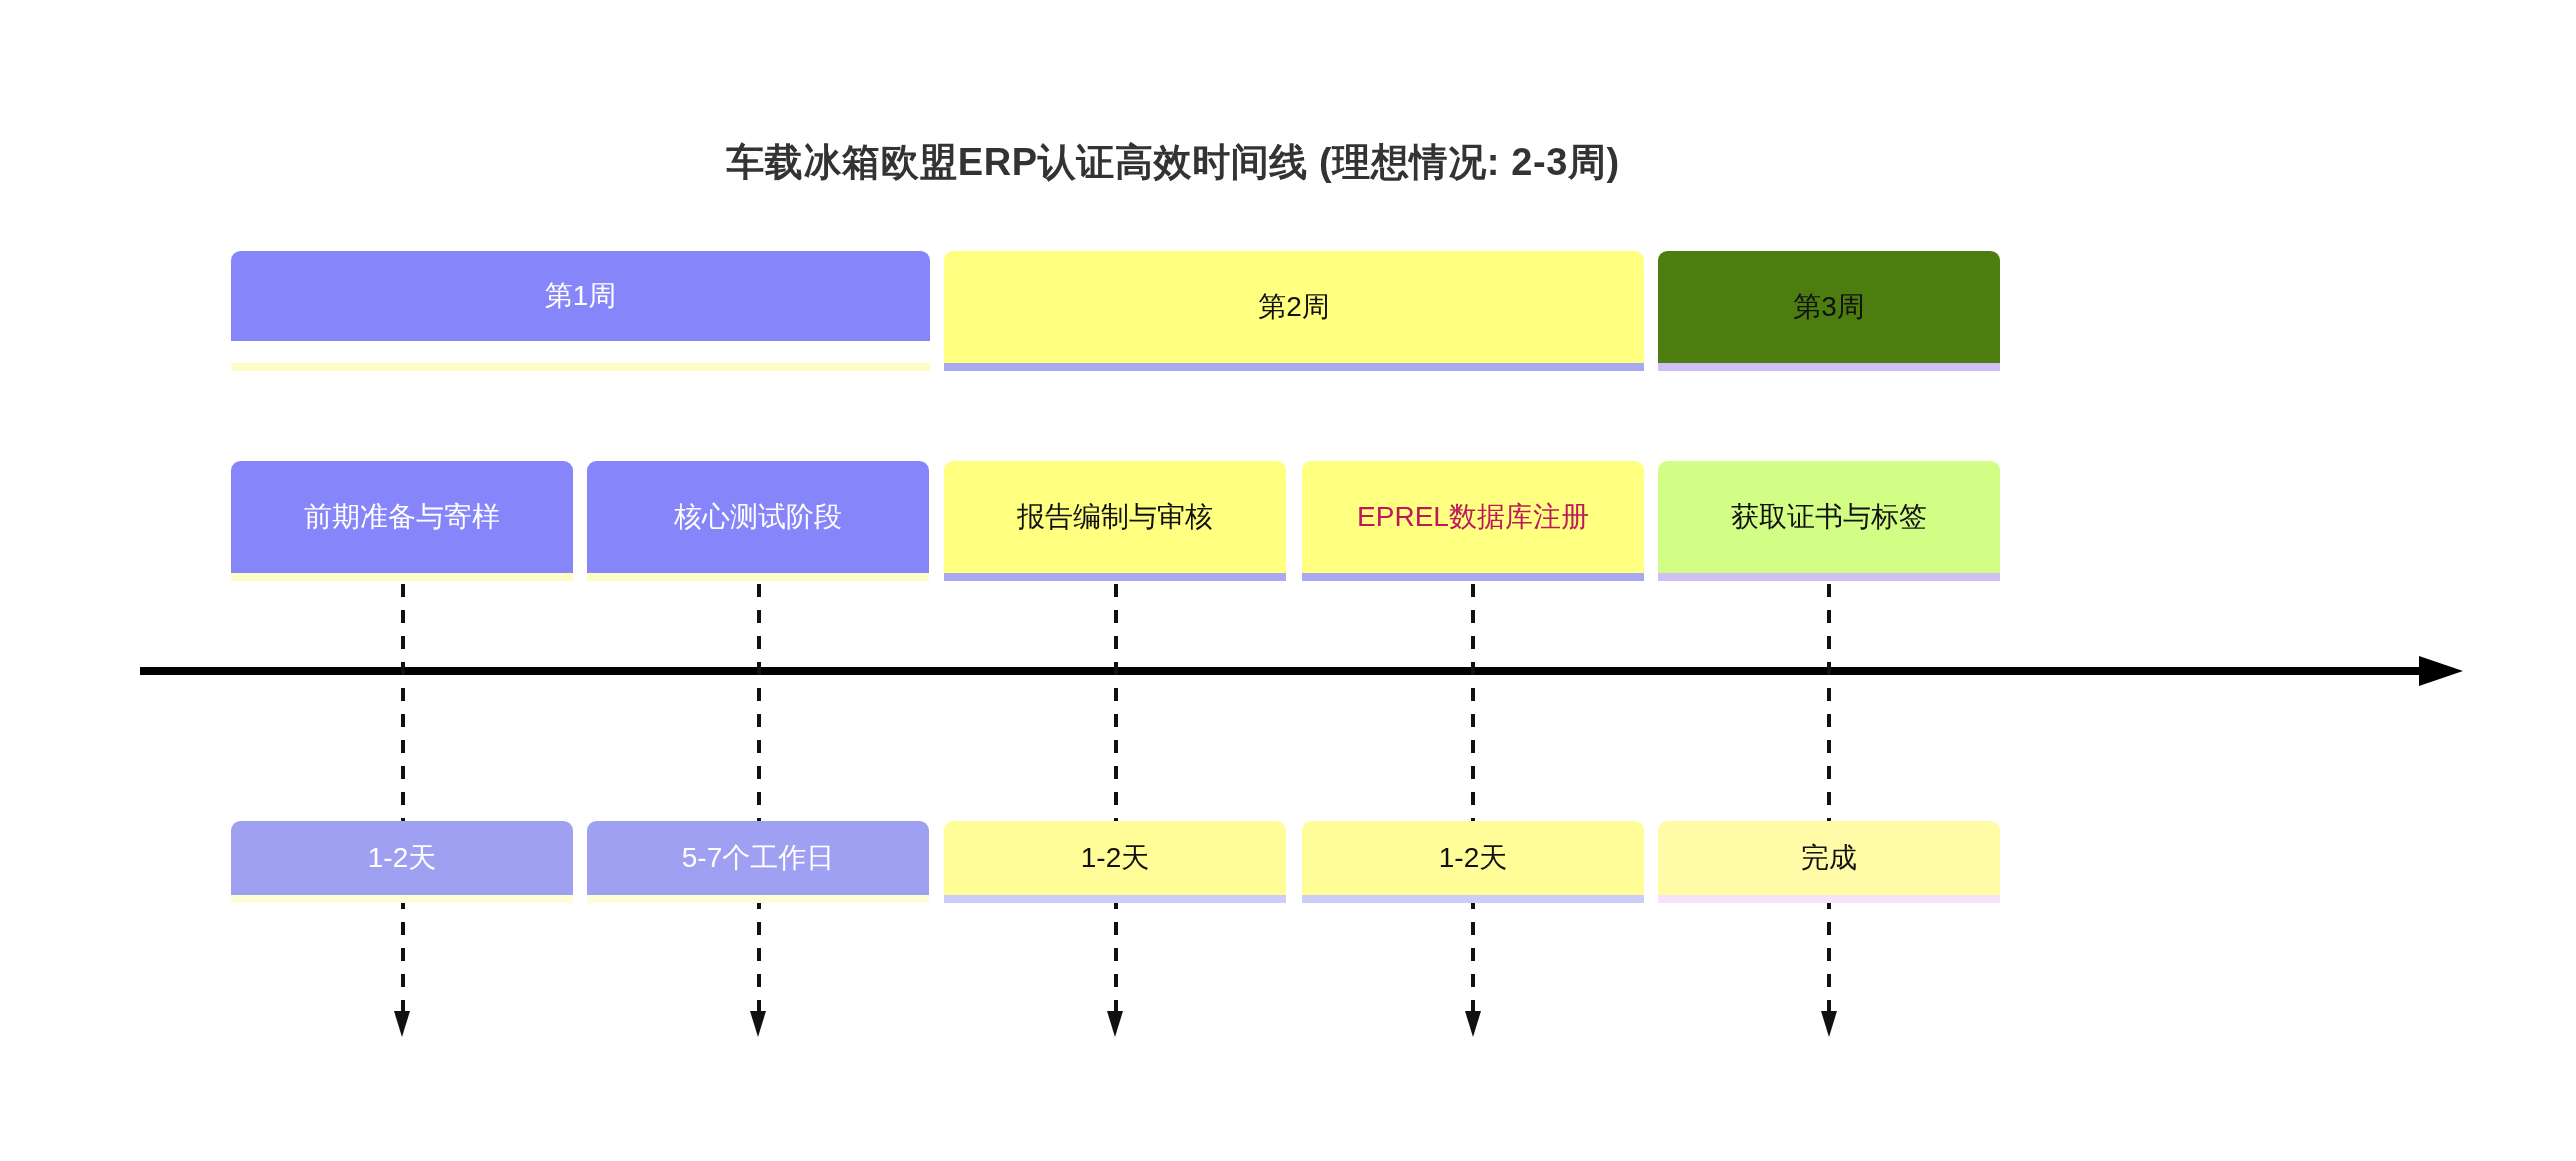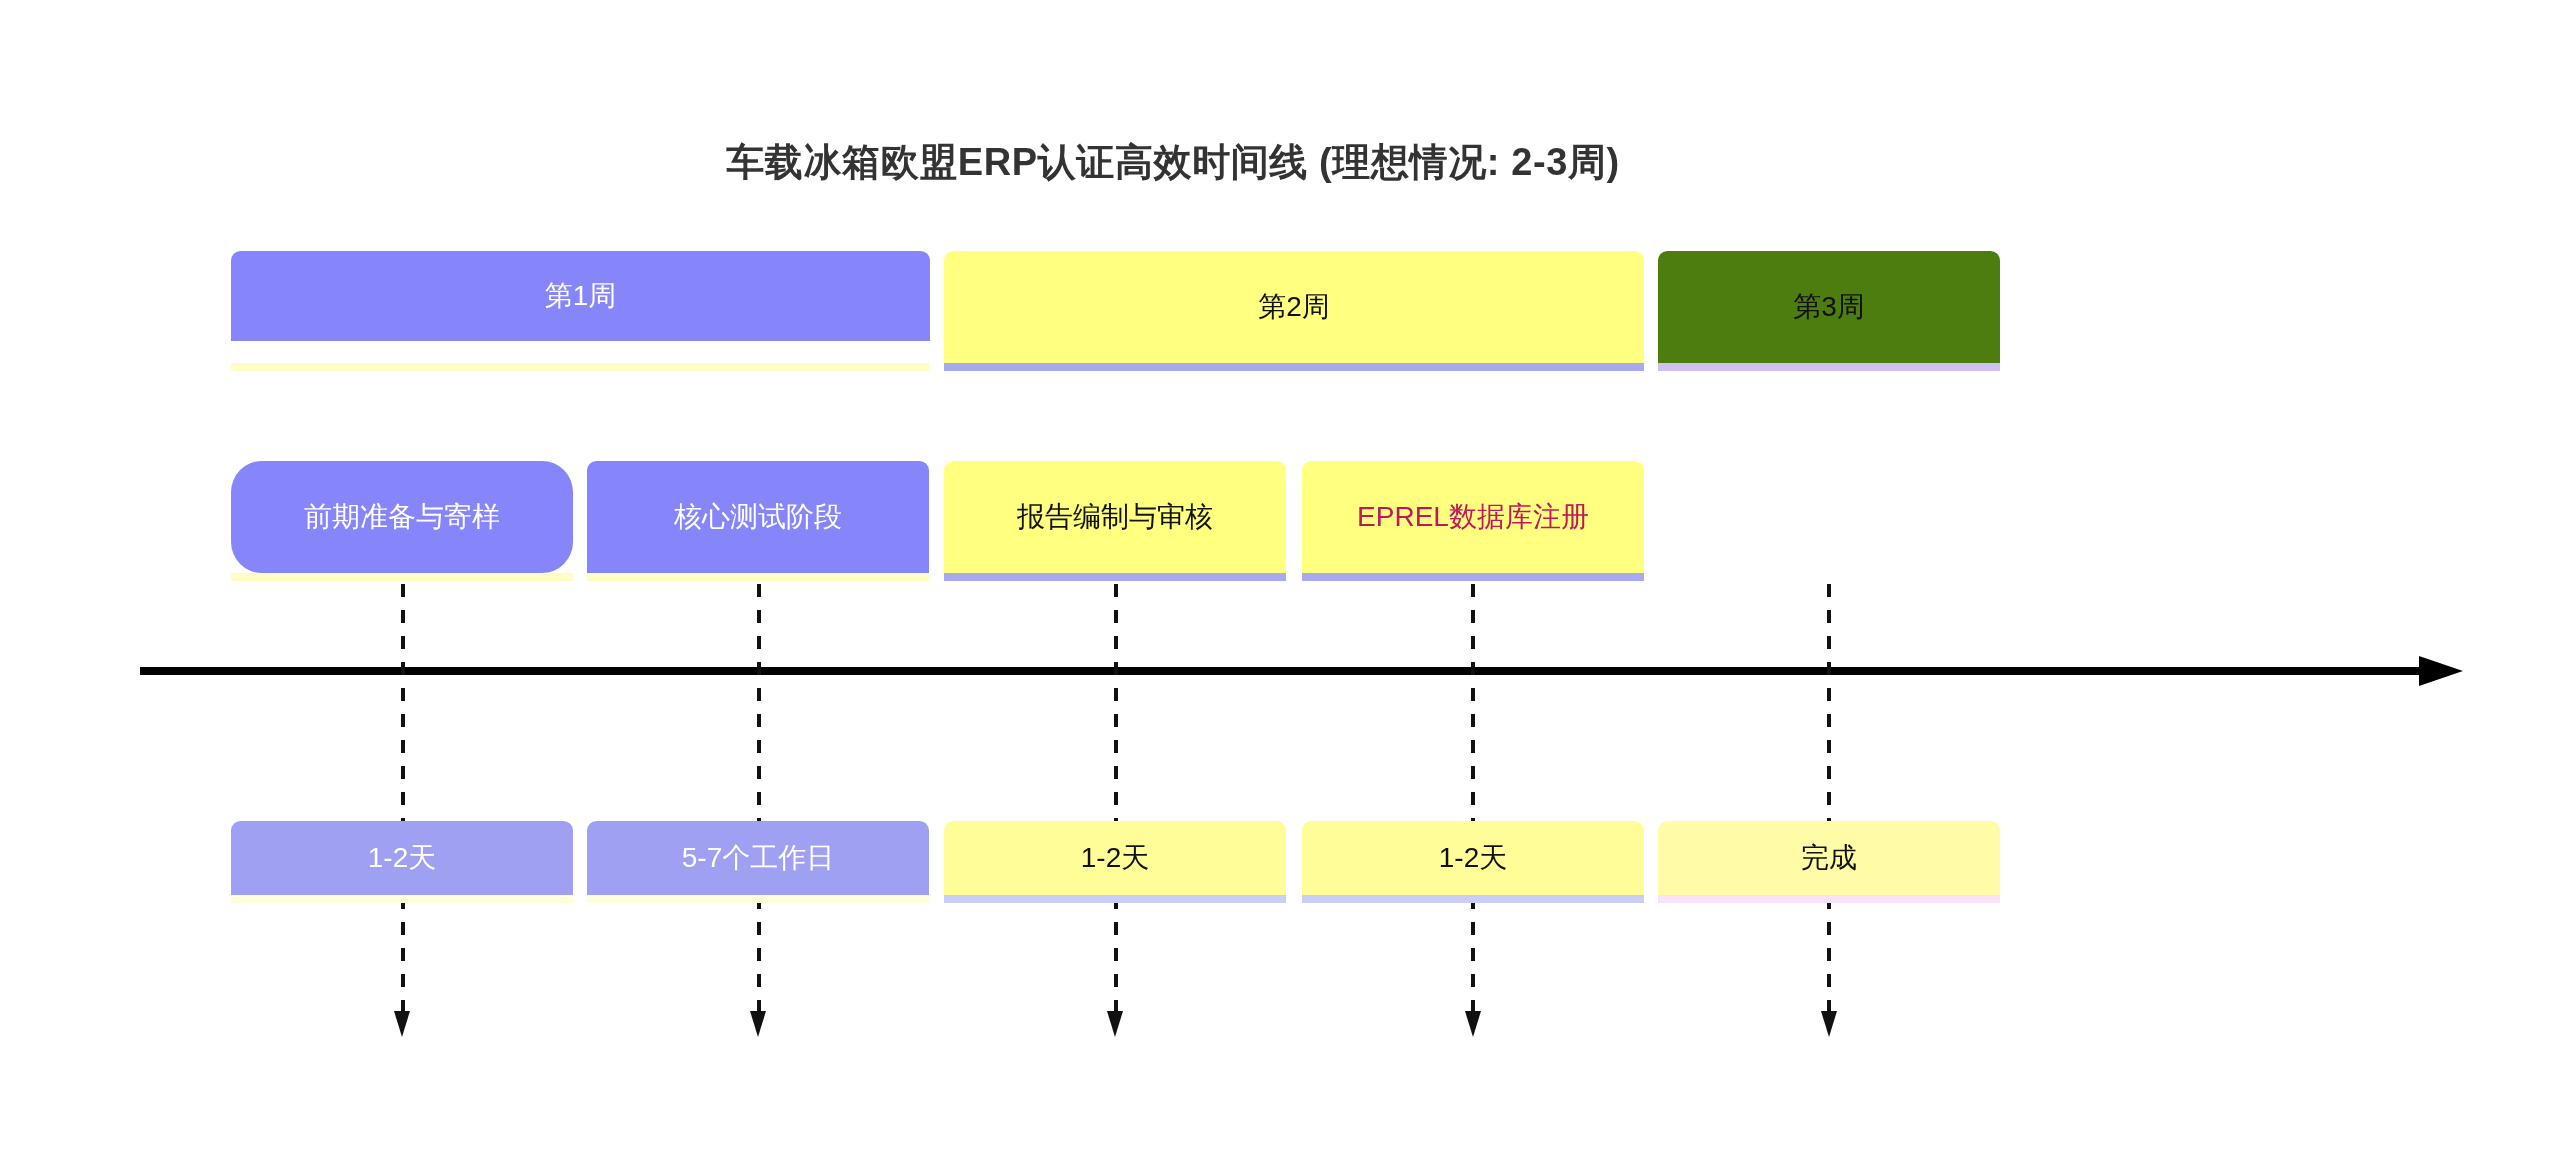--- a/index.html
+++ b/index.html
@@ -101,21 +101,21 @@
     <div class="strip" style="background-color: rgb(169, 169, 241);"></div>
   </div>
   <div class="box row-week w3">
     <div class="fill" style="background-color: #4d7c0f;">
       <span class="lbl" style="color: rgb(17, 17, 17);">第3周</span>
     </div>
     <div class="strip" style="background-color: rgb(207, 191, 244);"></div>
   </div>
 
   <div class="box row-task c1">
-    <div class="fill" style="background-color: rgb(134, 134, 250); border-radius: 31px;">
+    <div class="fill" style="background-color: rgb(134, 134, 250);">
       <span class="lbl" style="color: rgb(255, 255, 255);">前期准备与寄样</span>
     </div>
     <div class="strip" style="background-color: rgb(253, 253, 196);"></div>
   </div>
   <div class="box row-task c2">
     <div class="fill" style="background-color: rgb(134, 134, 250);">
       <span class="lbl" style="color: rgb(255, 255, 255);">核心测试阶段</span>
     </div>
     <div class="strip" style="background-color: rgb(253, 253, 196);"></div>
   </div>
@@ -123,20 +123,26 @@
     <div class="fill" style="background-color: rgb(255, 255, 128);">
       <span class="lbl" style="color: rgb(17, 17, 17);">报告编制与审核</span>
     </div>
     <div class="strip" style="background-color: rgb(169, 169, 241);"></div>
   </div>
   <div class="box row-task c4">
     <div class="fill" style="background-color: rgb(255, 255, 128);">
       <span class="lbl" style="color: #be185d;">EPREL数据库注册</span>
     </div>
     <div class="strip" style="background-color: rgb(169, 169, 241);"></div>
+  </div>
+  <div class="box row-task c5">
+    <div class="fill" style="background-color: rgb(211, 254, 133);">
+      <span class="lbl" style="color: rgb(17, 17, 17);">获取证书与标签</span>
+    </div>
+    <div class="strip" style="background-color: rgb(207, 191, 244);"></div>
   </div>
 
   <div class="dash d1"></div>
   <div class="dash d2"></div>
   <div class="dash d3"></div>
   <div class="dash d4"></div>
   <div class="dash d5"></div>
   <div class="dash-head h1"></div>
   <div class="dash-head h2"></div>
   <div class="dash-head h3"></div>

